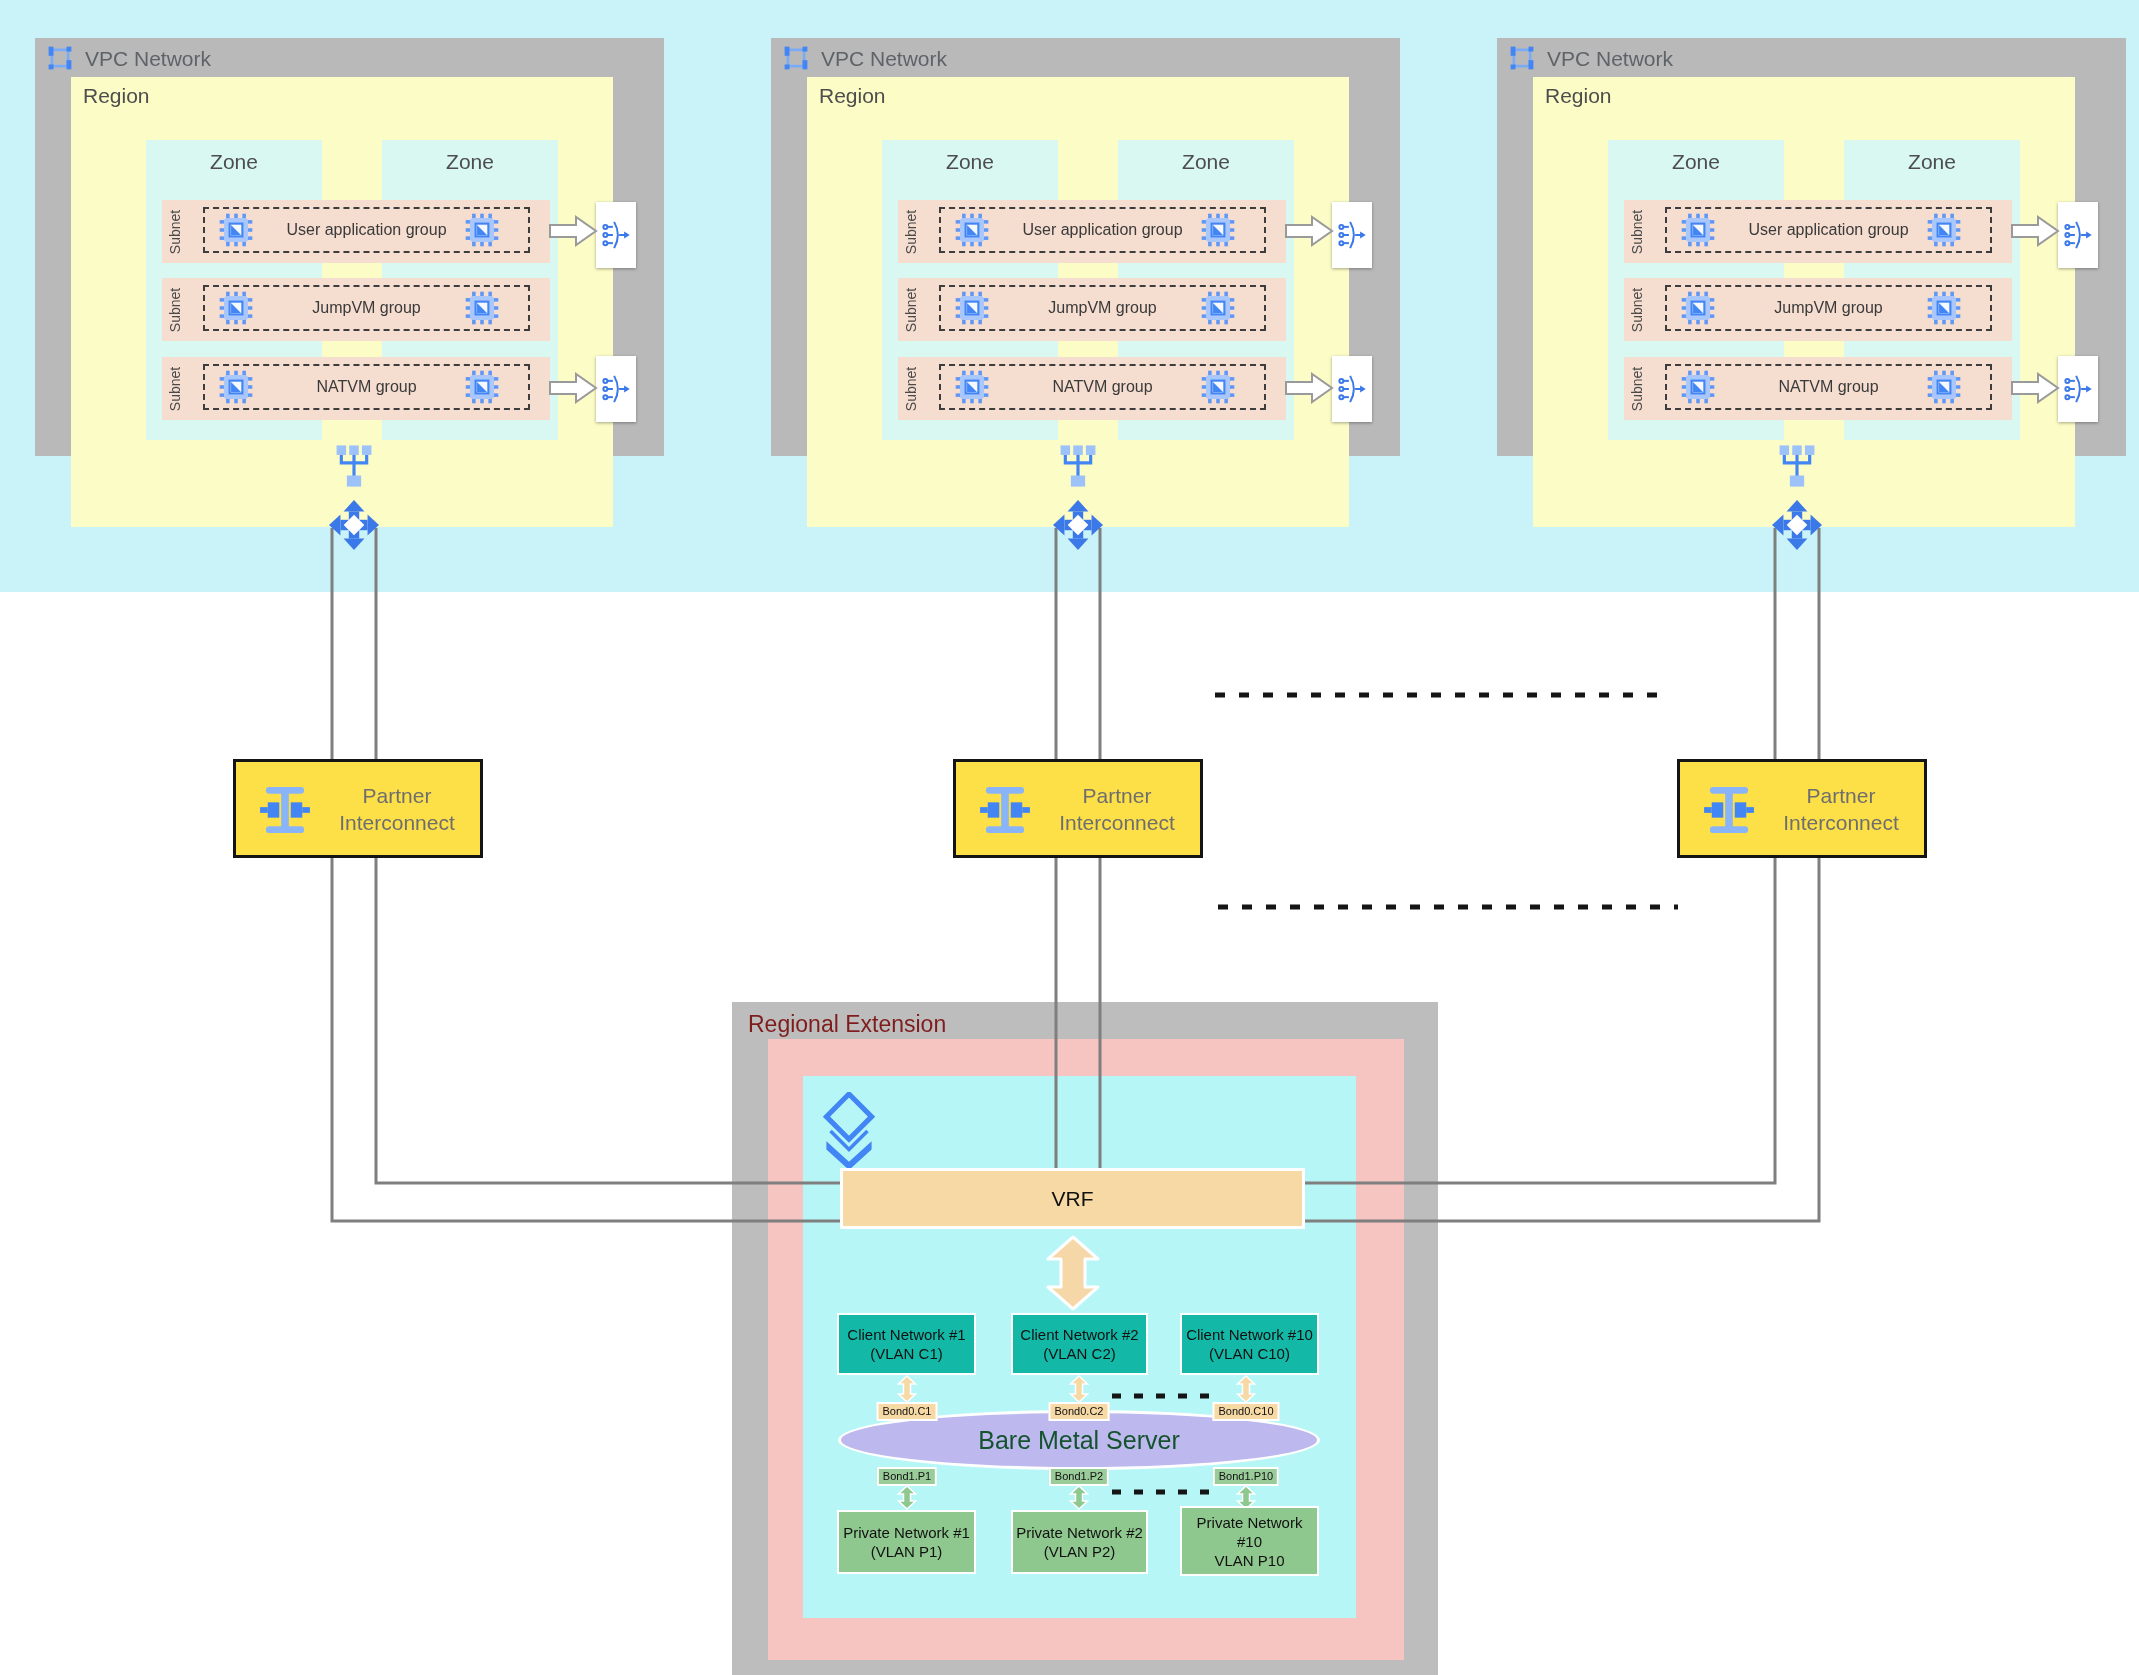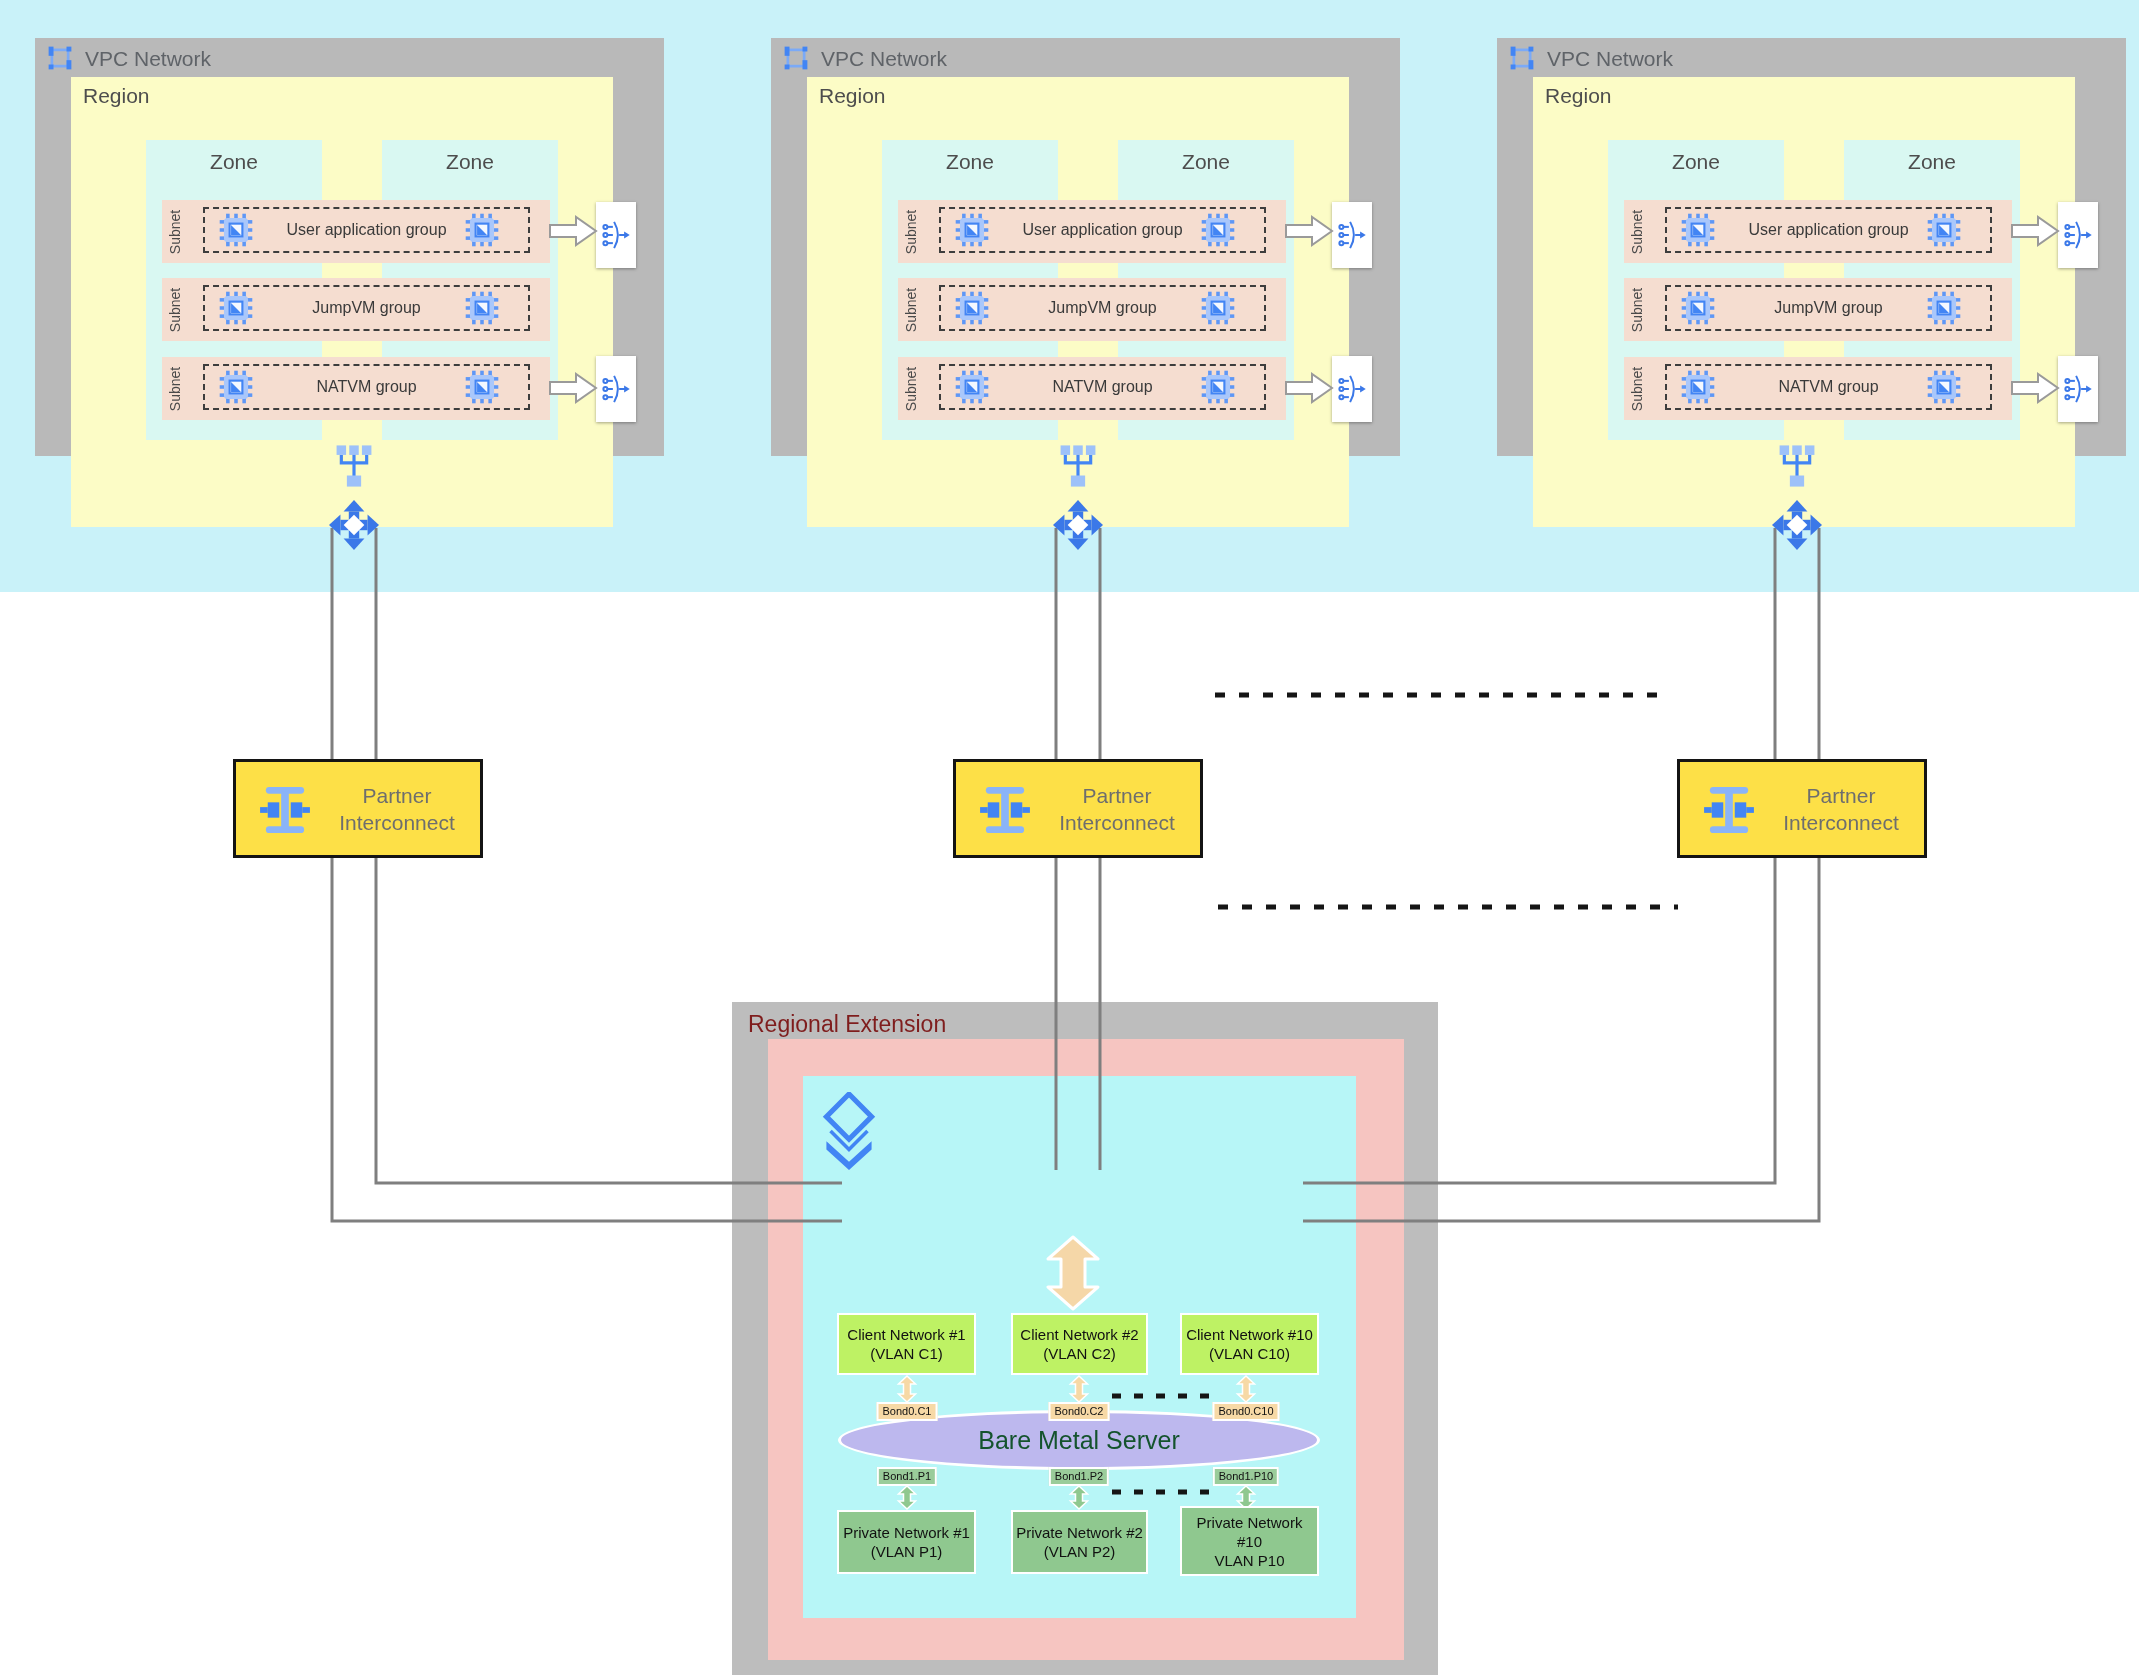--- a/index.html
+++ b/index.html
@@ -57,21 +57,21 @@
   .rex{position:absolute;left:732px;top:1002px;width:706px;height:673px;background:#BDBDBD;}
   .rex-title{position:absolute;left:16px;top:9px;font-size:23px;color:#7f1d1d;}
   .rex-pink{position:absolute;left:36px;top:37px;width:636px;height:621px;background:#F6C5C1;}
   .rex-cyan{position:absolute;left:71px;top:74px;width:553px;height:542px;background:#B7F6F7;}
   .diamond{position:absolute;left:820px;top:1092px;width:58px;height:78px;}
   .vrf{position:absolute;left:840px;top:1168px;width:465px;height:61px;background:#F7D9A6;
        border:3px solid #fff;box-sizing:border-box;display:flex;align-items:center;justify-content:center;
        font-size:21px;color:#111;}
   .net-box{position:absolute;display:flex;flex-direction:column;justify-content:center;text-align:center;
            font-size:15px;line-height:19px;color:#111;border:2px solid #fff;box-sizing:border-box;}
-  .cn{background:#bef264;top:1313px;height:62px;}
+  .cn{background:#14b8a6;top:1313px;height:62px;}
   .cn0{left:837px;width:139px}.cn1{left:1011px;width:137px}.cn2{left:1180px;width:139px}
   .pn{background:#8FC88F;top:1510px;height:64px;}
   .pn0{left:837px;width:139px}.pn1{left:1011px;width:137px}
   .pn2{left:1180px;width:139px;top:1506px;height:70px;}
   .bms{position:absolute;left:838px;top:1410px;width:482px;height:60px;background:#BDB8EE;
        border:3px solid #fff;border-radius:50%;box-sizing:border-box;
        display:flex;align-items:center;justify-content:center;font-size:25px;color:#14532d;}
   .bond{position:absolute;transform:translateX(-50%);font-size:11px;line-height:13px;
         padding:1px 4px;border:2px solid #fff;color:#111;white-space:nowrap;}
   .bond-o{background:#F7D9A6}.bond-g{background:#9ACC9A}
@@ -459,20 +459,23 @@
       <path d="M1079 1486 L1087.5 1494 H1082.5 V1501 H1087.5 L1079 1509 L1070.5 1501 H1075.5 V1494 H1070.5 Z"></path>
       <path d="M1246 1486 L1254.5 1494 H1249.5 V1501 H1254.5 L1246 1509 L1237.5 1501 H1242.5 V1494 H1237.5 Z"></path>
     </g>
   </svg>
 
   <span class="diamond">
       <svg>
         <use href="#i-layers"></use>
       </svg>
     </span>
+  <div class="vrf">
+    <span>VRF</span>
+  </div>
 
   <div class="net-box cn cn0">
     <div>Client Network #1</div>
     <div>(VLAN C1)</div>
   </div>
   <div class="net-box cn cn1">
     <div>Client Network #2</div>
     <div>(VLAN C2)</div>
   </div>
   <div class="net-box cn cn2">

